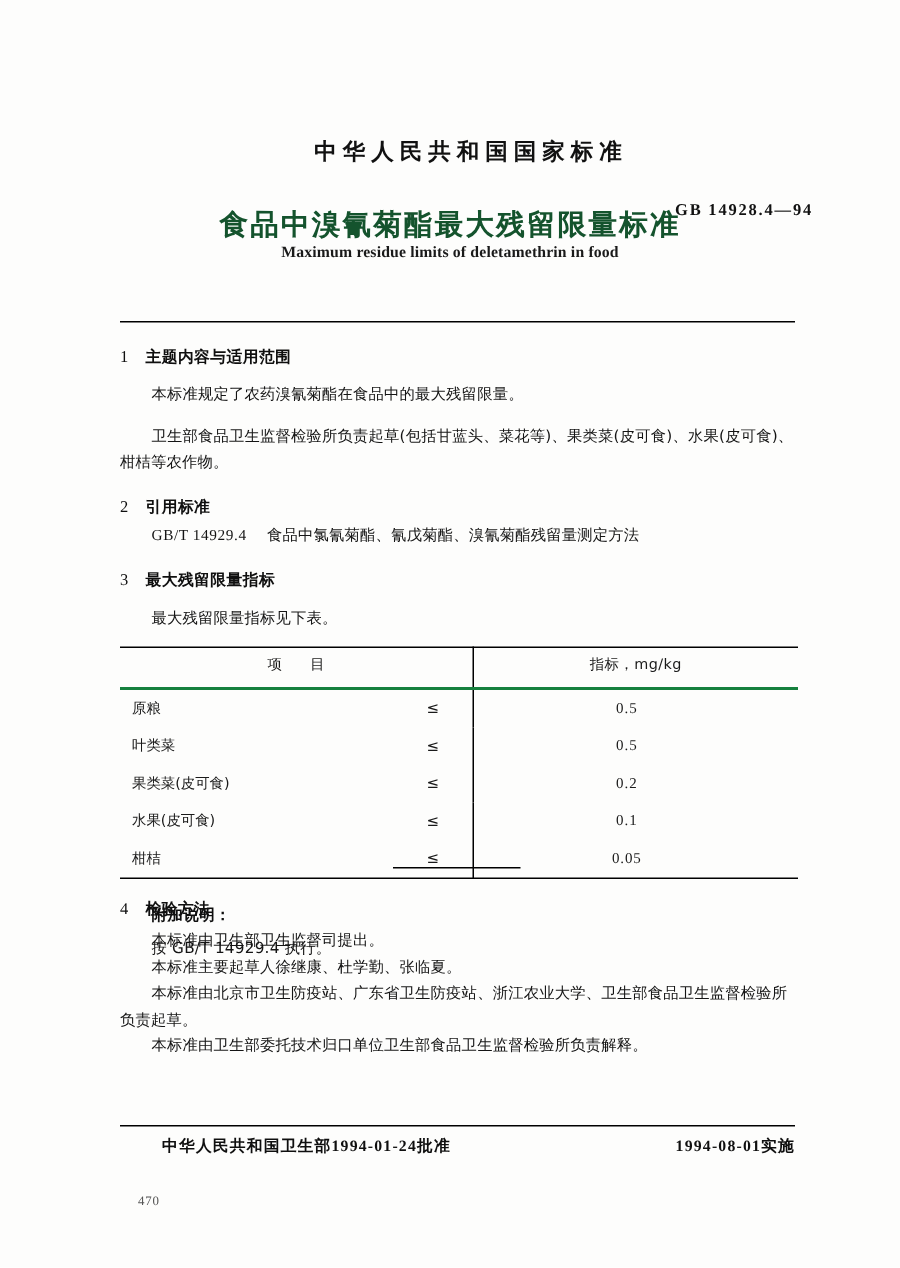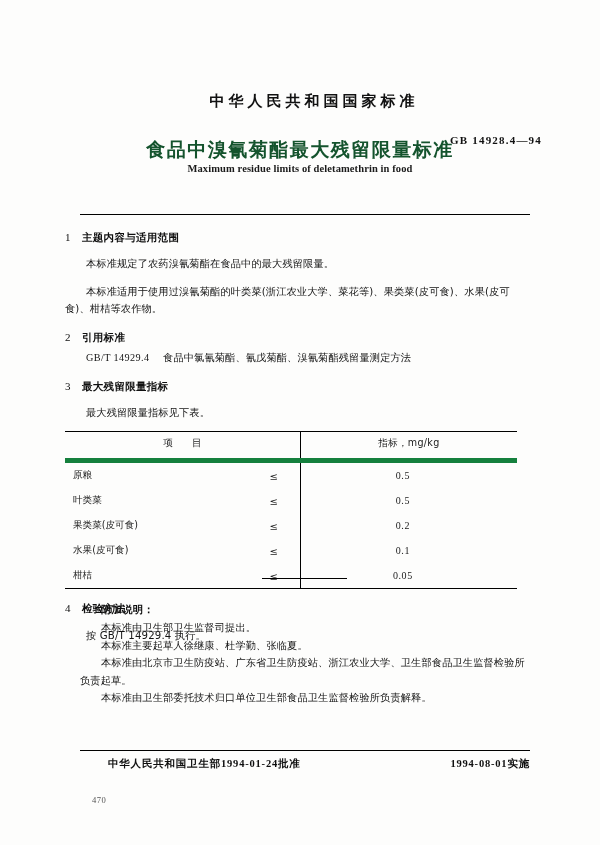--- a/index.html
+++ b/index.html
@@ -70,21 +70,21 @@
     left: 80px;
     top: 214px;
     width: 450px;
     height: 0;
     border-top: 1.6px solid #000;
   }
 
   
   .body-area {
     position: absolute;
-    left: 65px;
+    left: 80px;
     top: 231px;
     width: 452px;
   }
 
   .sec-head {
     font-size: 10.5px;
     font-weight: bold;
     color: #0f0f0f;
     margin-top: 13px;
     margin-bottom: 4px;
@@ -124,21 +124,21 @@
   
   .limits-table {
     width: 452px;
     border-collapse: collapse;
     margin-top: 9px;
     font-size: 9.6px;
     font-family: "DejaVu Sans", "Liberation Sans", sans-serif;
   }
   .limits-table tr.head-row th {
     border-top: 1.5px solid #000;
-    border-bottom: 5px solid #15803d;
+    border-bottom: 2px solid #15803d;
     padding: 5px 0 8px 0;
     font-weight: normal;
   }
   .limits-table th.col-item,
   .limits-table td.col-item {
     width: 232px;
     border-right: 1px solid #000;
     text-align: left;
     position: relative;
   }
@@ -265,21 +265,21 @@
   <div class="std-number">GB 14928.4—94</div>
 
   <div class="rule-top"></div>
 
   <div class="body-area">
 
     <div class="sec-head">
       <span class="num">1</span><span>主题内容与适用范围</span>
     </div>
     <p class="para">本标准规定了农药溴氰菊酯在食品中的最大残留限量。</p>
-    <p class="para">本标准适用于使用过溴氰菊酯的叶类菜(浙江农业大学、菜花等)、果类菜(皮可食)、水果(皮可食)、柑桔等农作物。</p>
+    <p class="para">卫生部食品卫生监督检验所负责起草(包括甘蓝头、菜花等)、果类菜(皮可食)、水果(皮可食)、柑桔等农作物。</p>
 
     <div class="sec-head">
       <span class="num">2</span><span>引用标准</span>
     </div>
     <div class="ref-line">
       <span class="code">GB/T 14929.4</span>
       &nbsp;&nbsp;&nbsp;<span>食品中氯氰菊酯、氰戊菊酯、溴氰菊酯残留量测定方法</span>
     </div>
 
     <div class="sec-head">

